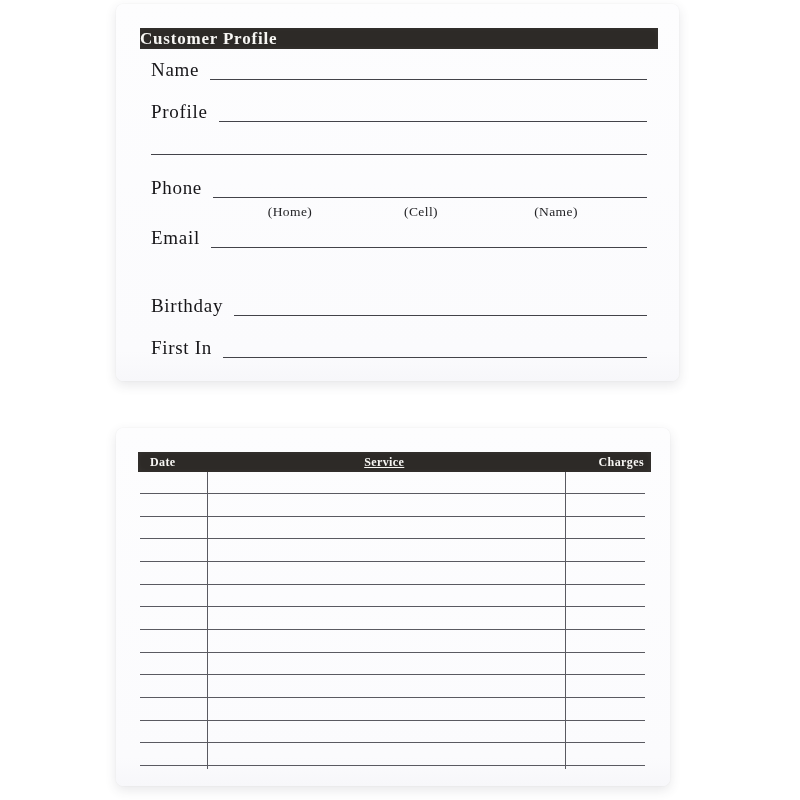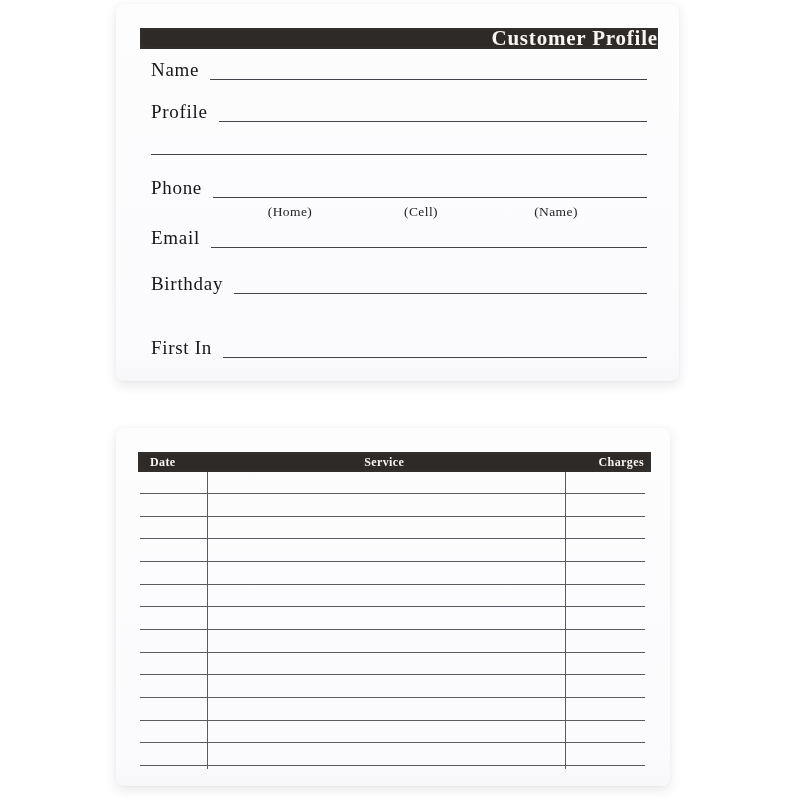--- a/index.html
+++ b/index.html
@@ -23,25 +23,25 @@
     border-radius:7px;
     box-shadow:0 0 1px rgba(50,50,60,.15), 0 4px 12px rgba(55,55,70,.12);
   }
   .profile-card{left:116px;top:4px;width:563px;height:377px;}
   .service-card{left:116px;top:428px;width:554px;height:358px;}
   .bar{
     position:absolute;background:var(--bar-bg);color:var(--bar-text);
     display:flex;align-items:center;font-weight:600;
     box-shadow:inset 0 0 6px rgba(255,255,255,.05);
   }
-  .title-bar{left:24px;width:518px;top:24px;height:21px;justify-content:flex-end;
-    font-size:21px;letter-spacing:.8px;}
+  .title-bar{left:24px;width:518px;top:24px;height:21px;justify-content:flex-start;
+    font-size:17px;letter-spacing:.8px;}
   .columns-bar{left:22px;width:513px;top:24px;height:20px;font-size:12px;letter-spacing:.4px;}
   .col-date{padding-left:12px;}
-  .col-service{position:absolute;left:48%;transform:translateX(-50%);}
+  .col-service{position:absolute;left:48%;transform:translateX(-50%);text-decoration:underline;}
   .col-charges{margin-left:auto;padding-right:7px;text-align:right;}
   .field-row{position:absolute;left:35px;right:32px;display:flex;align-items:flex-end;height:30px;}
   .field-label{
     font-size:19px;color:var(--label-color);letter-spacing:.7px;line-height:1.05;
     padding-right:11px;white-space:pre;
   }
   .field-line{flex:1;height:100%;border-bottom:1.7px solid var(--field-line);}
   .sub-label{
     position:absolute;transform:translateX(-50%);
     font-size:13.5px;color:#232326;letter-spacing:.4px;top:200px;
@@ -69,21 +69,21 @@
         <div class="field-line"></div>
       </div>
       <div class="field-row" style="top: 164px; justify-content: space-between;">
         <span class="field-label">Phone</span>
         <div class="field-line"></div>
       </div>
       <div class="field-row" style="top: 214px;">
         <span class="field-label">Email</span>
         <div class="field-line"></div>
       </div>
-      <div class="field-row" style="top: 260px; justify-content: space-between;">
+      <div class="field-row" style="top: 282px; justify-content: space-between;">
         <span class="field-label">Birthday</span>
         <div class="field-line"></div>
       </div>
       <div class="field-row" style="top: 324px;">
         <span class="field-label">First In</span>
         <div class="field-line"></div>
       </div>
     </div>
 <span class="sub-label" style="left: 174px;">(Home)</span>
     <span class="sub-label" style="left: 305px;">(Cell)</span>

